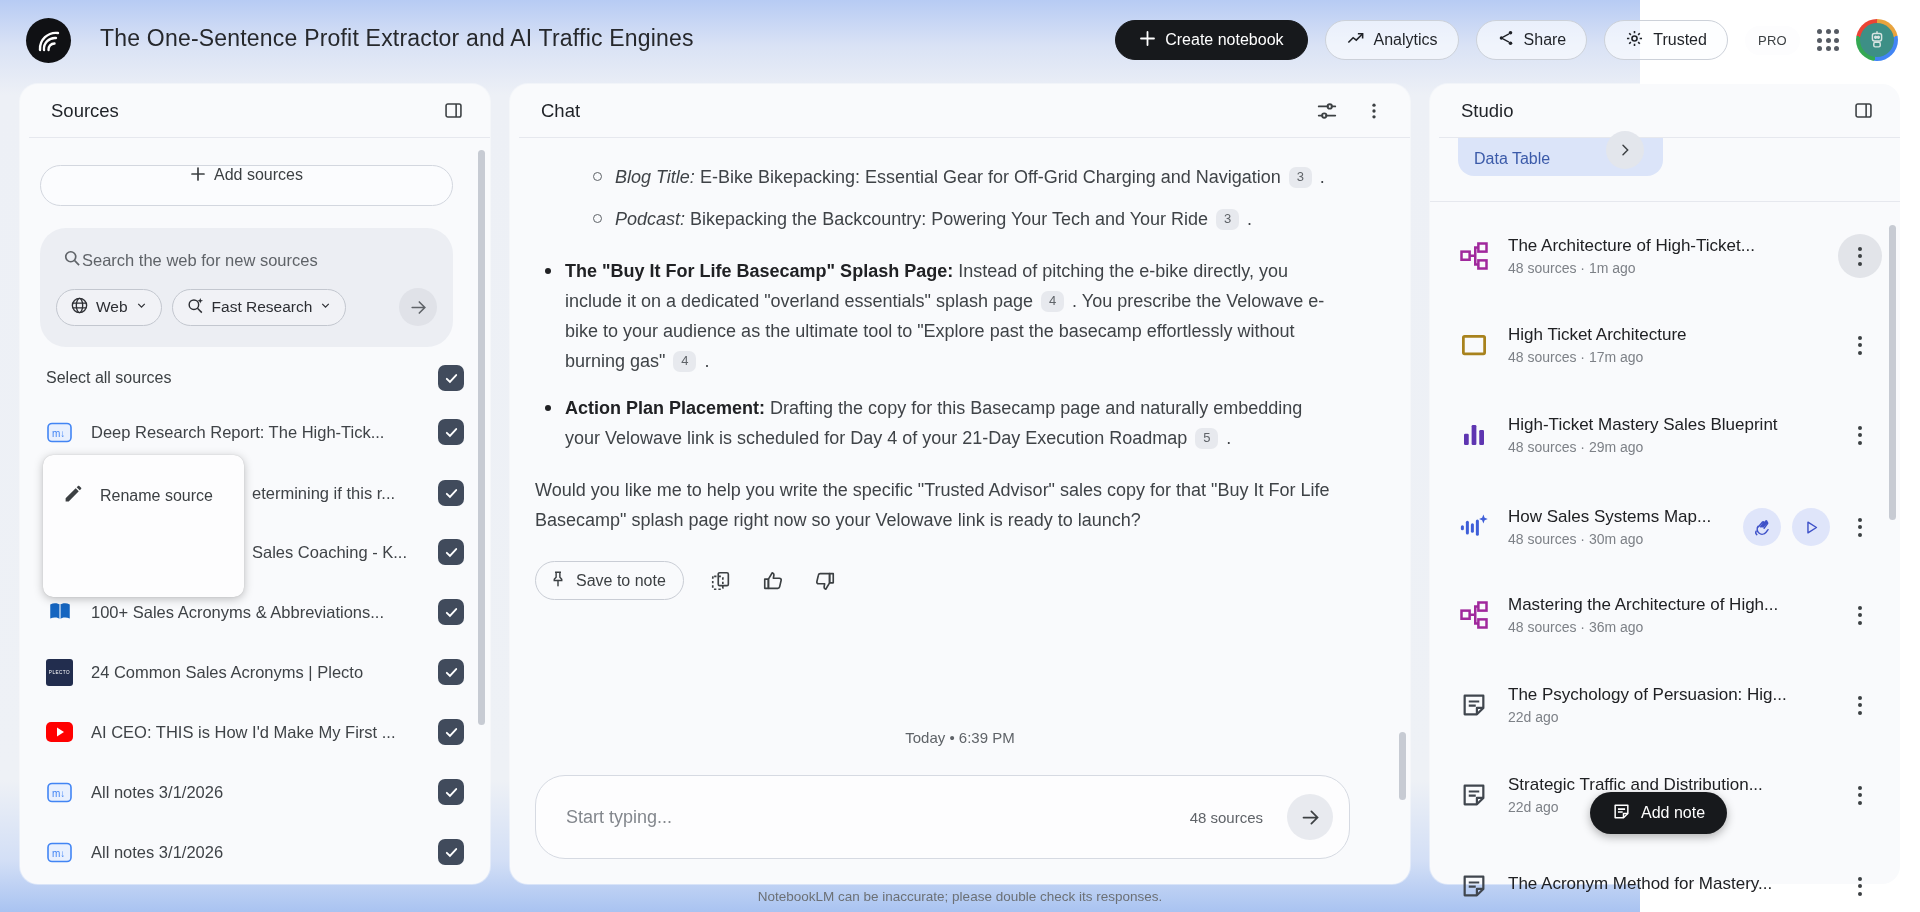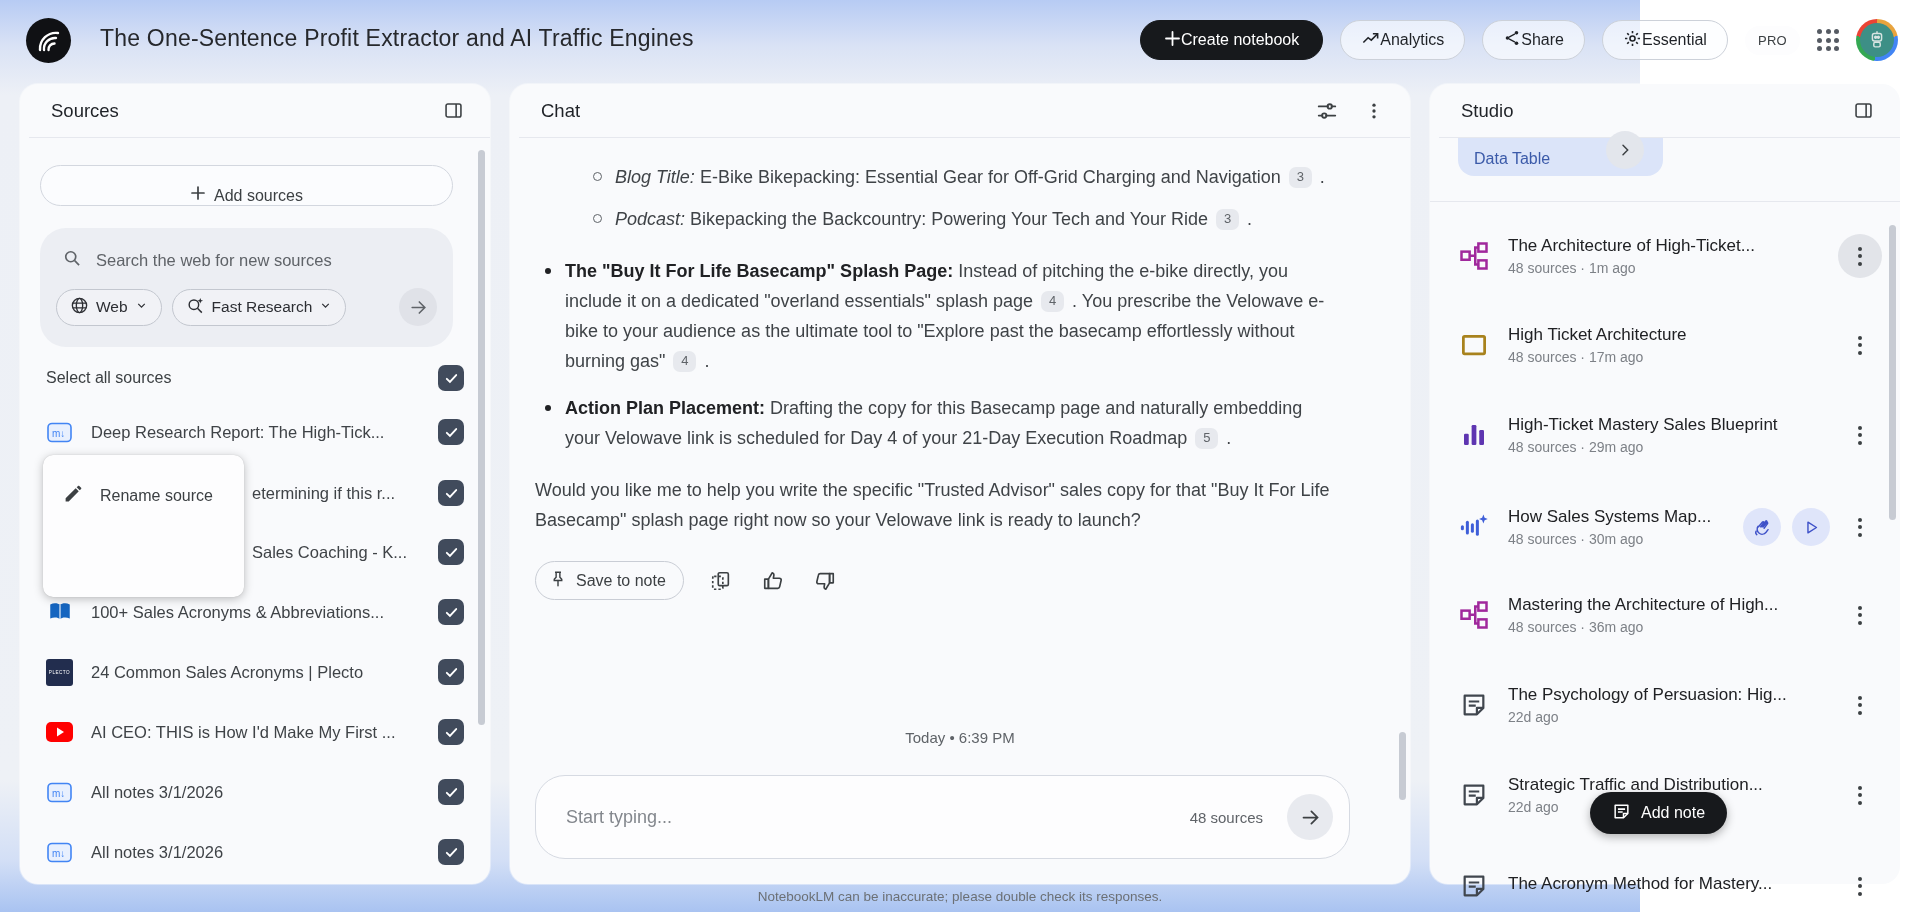--- a/index.html
+++ b/index.html
@@ -16,34 +16,34 @@
   .panel-header { position:absolute; top:0; left:9px; right:0; height:54px; border-bottom:1px solid #e6e8ee; display:flex; align-items:center; padding:0 22px; }
   .panel-title { font-size:18.5px; color:#1f2227; }
   .panel-header .spacer { flex:1; }
   .icon-btn { background:none; border:none; cursor:pointer; display:flex; align-items:center; justify-content:center; padding:4px; }
 
   
   #top-header { position:absolute; top:0; left:0; width:1920px; height:80px; display:flex; align-items:center; }
   #logo { position:absolute; left:26px; top:18px; width:45px; height:45px; border-radius:50%; background:#101114; display:flex; align-items:center; justify-content:center; }
   #notebook-title { position:absolute; left:100px; top:25px; font-size:23px; color:#26282c; letter-spacing:.2px; cursor:pointer; }
   #header-right { position:absolute; right:22px; top:0; height:80px; display:flex; align-items:center; gap:17px; }
-  .pill-btn { height:40px; border-radius:20px; display:flex; align-items:center; padding:0 20px; font-size:16px; cursor:pointer; border:1px solid #ccd1d9; background:rgba(252,253,255,.65); color:#1f2227; }
+  .pill-btn { height:40px; border-radius:20px; display:flex; align-items:center; gap:9px; padding:0 20px; font-size:16px; cursor:pointer; border:1px solid #ccd1d9; background:rgba(252,253,255,.65); color:#1f2227; }
   .pill-btn.dark { background:#17191c; border-color:#17191c; color:#fff; padding:0 23px; font-weight:500; }
   #pro-badge { background:#fdfdfe; border-radius:15px; height:29px; padding:0 13px; display:flex; align-items:center; font-size:13px; color:#3c4043; letter-spacing:.3px; }
   #apps-grid { display:grid; grid-template-columns:repeat(3,5px); grid-gap:3.5px; cursor:pointer; }
   #apps-grid span { width:5px; height:5px; border-radius:50%; background:#565b63; }
   #avatar { width:42px; height:42px; border-radius:50%; cursor:pointer;
     background:conic-gradient(#e8a33d 0 22%, #4285f4 22% 52%, #34a853 52% 78%, #ea4335 78% 100%);
     display:flex; align-items:center; justify-content:center; }
   #avatar .inner { width:34px; height:34px; border-radius:50%; background:#3d8f86; display:flex; align-items:center; justify-content:center; }
 
   
-  .big-pill { position:absolute; left:20px; right:37px; top:81px; height:41px; border:1px solid #d3d7df; border-radius:22px; background:#fbfcfe; display:flex; align-items:flex-end; justify-content:center; gap:8px; font-size:16px; color:#3c4043; cursor:pointer; }
+  .big-pill { position:absolute; left:20px; right:37px; top:81px; height:41px; border:1px solid #d3d7df; border-radius:22px; background:#fbfcfe; display:flex; align-items:flex-start; justify-content:center; gap:8px; font-size:16px; color:#3c4043; cursor:pointer; }
   #search-card { position:absolute; left:20px; right:37px; top:144px; height:119px; background:#eceef3; border-radius:26px; padding:14px 16px; }
-  #search-row { display:flex; gap:14px; padding:6px 4px 0 6px; }
+  #search-row { display:flex; padding:6px 4px 0 6px; }
   #search-input { border:none; background:transparent; outline:none; font-size:16.5px; color:#3c4043; width:330px; font-family:"Liberation Sans",sans-serif; }
   #search-input::placeholder { color:#5f6368; }
   #chips-row { display:flex; align-items:center; margin-top:16px; gap:10px; }
   .chip { height:37px; border:1px solid #c3c7cf; border-radius:19px; background:rgba(255,255,255,.25); display:flex; align-items:center; gap:7px; padding:0 13px; font-size:15.5px; color:#2c2e33; cursor:pointer; }
   #search-go { margin-left:auto; width:38px; height:38px; border-radius:50%; background:#e0e2e8; border:none; display:flex; align-items:center; justify-content:center; cursor:pointer; }
   #select-all-row { position:absolute; left:26px; right:26px; top:279px; height:30px; display:flex; align-items:center; }
   #select-all-row .lbl { font-size:16px; color:#3c4043; }
   .cbx { width:26px; height:26px; border-radius:7px; background:#414b5c; display:flex; align-items:center; justify-content:center; cursor:pointer; flex:none; }
   .src-row { position:absolute; left:26px; right:26px; height:48px; display:flex; align-items:center; gap:18px; cursor:pointer; }
   .src-title { font-size:16.5px; color:#3f4347; white-space:nowrap; overflow:hidden; flex:1; }
@@ -129,21 +129,21 @@
               <circle cx="18" cy="19" r="2.4"></circle>
               <path d="M8 10.9l8-4.4M8 13.1l8 4.4" stroke="#1f2227" stroke-width="1.7"></path>
             </svg></span>
         <span>Share</span>
       </button>
       <button class="pill-btn">
         <span><svg width="19" height="19" viewBox="0 0 24 24" fill="none" stroke="#1f2227" stroke-width="2">
               <circle cx="12" cy="12" r="3.2"></circle>
               <path d="M12 2.5v3M12 18.5v3M2.5 12h3M18.5 12h3M5.3 5.3l2.1 2.1M16.6 16.6l2.1 2.1M5.3 18.7l2.1-2.1M16.6 7.4l2.1-2.1"></path>
             </svg></span>
-        <span>Essential</span>
+        <span>Trusted</span>
       </button>
       <div id="pro-badge">PRO</div>
       <div id="apps-grid">
         <span></span>
           <span></span>
           <span></span>
           <span></span>
           <span></span>
           <span></span>
           <span></span>

